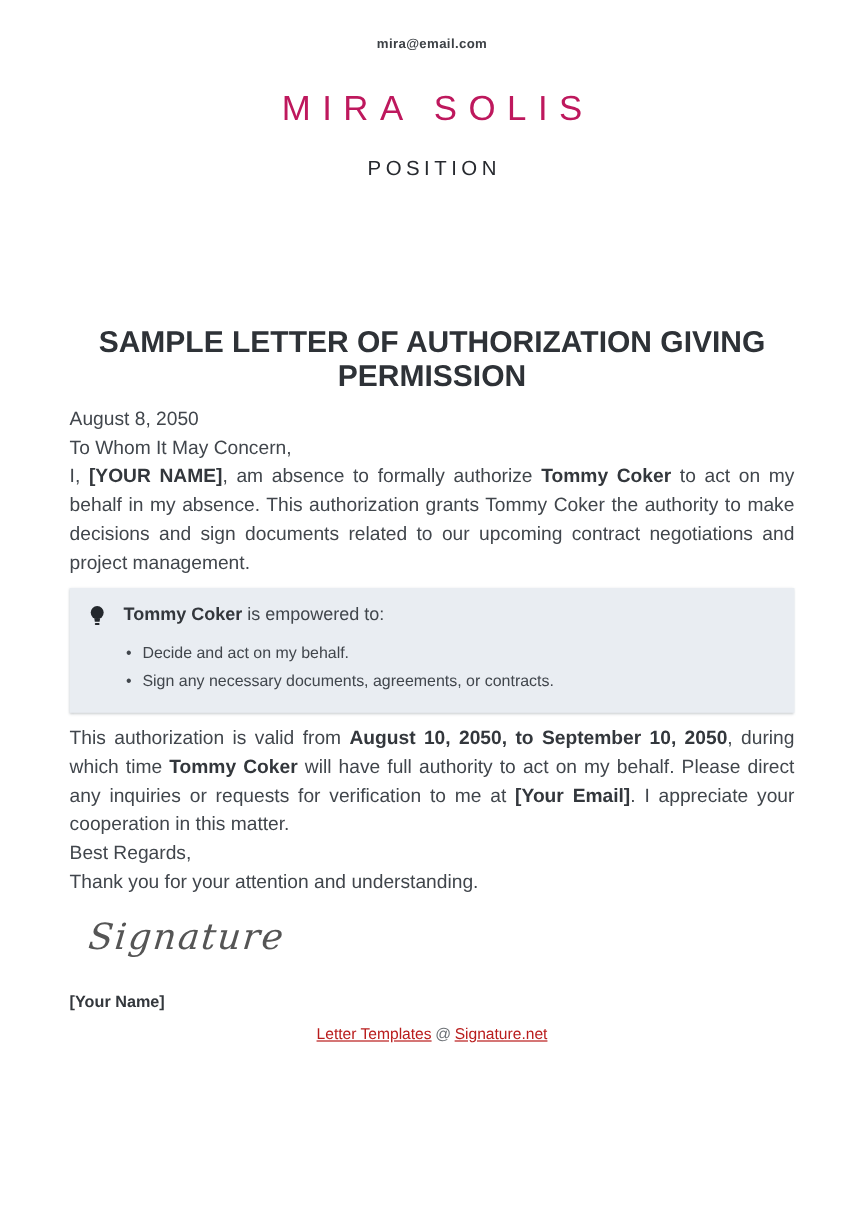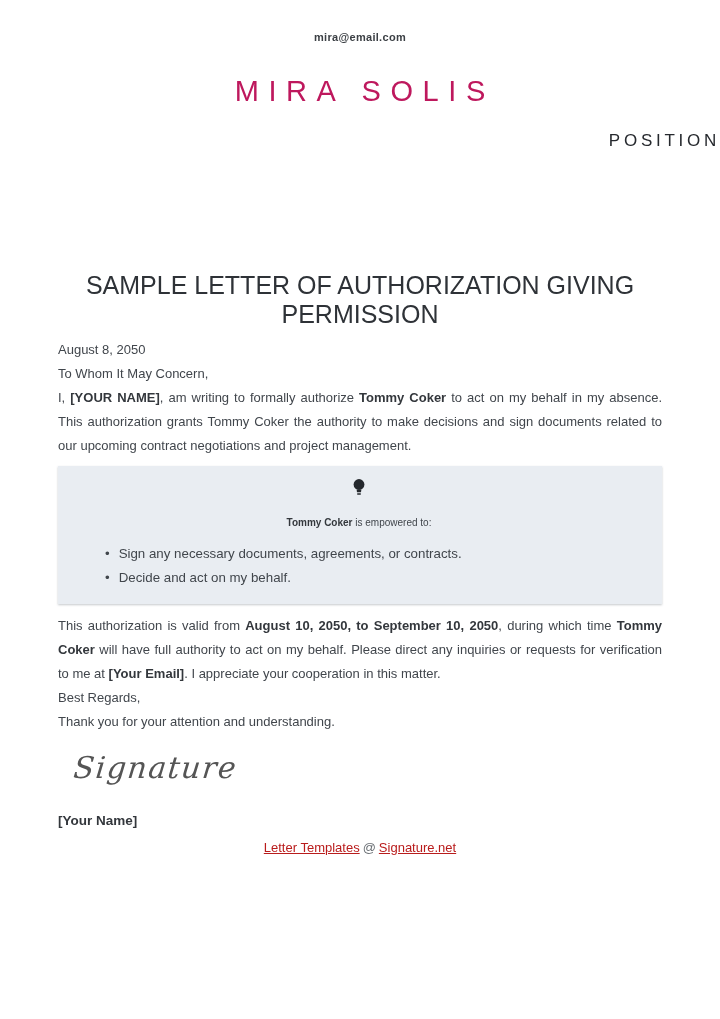--- a/index.html
+++ b/index.html
@@ -26,61 +26,60 @@
     margin-top: 32px;
     text-align: center;
     font-size: 29px;
     font-weight: 500;
     letter-spacing: 0.33em;
     text-indent: 0.33em;
     color: #be185d;
   }
   .lh-position {
     margin-top: 23px;
-    text-align: right;
+    text-align: center;
     font-size: 17px;
     font-weight: 500;
     letter-spacing: 0.22em;
     text-indent: 0.22em;
     color: #26292e;
   }
   
   .title {
     margin: 120px 55px 0;
     text-align: center;
     font-size: 25px;
     line-height: 29px;
-    font-weight: 400;
+    font-weight: 700;
     color: #2e3237;
   }
   
   .content { margin: 0 58px; }
   .line, .para {
-    font-size: 13px;
+    font-size: 16px;
     line-height: 24px;
     margin: 0;
     color: #41464c;
   }
   .date { margin-top: 9px; }
   .para { text-align: justify; }
   .bold, .para .bold { font-weight: 700; color: #33373c; }
   
   .callout {
     margin-top: 8px;
     background: #e9edf2;
     padding: 12px 18px 12px 16px;
     box-shadow: 0 1px 2px rgba(90,100,110,0.35);
   }
   .callout-heading {
     display: flex;
     align-items: center;
     gap: 15px;
-    font-size: 10px;
+    font-size: 15px;
     line-height: 22px;
-    flex-direction: column;
   }
   .bulb { flex: 0 0 auto; display: inline-flex; }
   .callout ul {
     list-style: none;
     margin: 8px 0 2px 31px;
     padding: 0;
   }
   .callout li {
     font-size: 13.3px;
     line-height: 24px;
@@ -132,36 +131,36 @@
   <div class="lh-email">mira@email.com</div>
   <div class="lh-name">MIRA SOLIS</div>
   <div class="lh-position">POSITION</div>
 
   <div class="title">SAMPLE LETTER OF AUTHORIZATION GIVING PERMISSION</div>
 
   <div class="content">
     <p class="line date">August 8, 2050</p>
     <p class="line">To Whom It May Concern,</p>
 
-    <p class="para"><span>I, </span><span class="bold">[YOUR NAME]</span><span>, am writing to formally authorize </span><span class="bold">Tommy Coker</span><span> to act on my behalf in my absence. This authorization grants Tommy Coker the authority to make decisions and sign documents related to our upcoming contract negotiations and project management.</span></p>
+    <p class="para"><span>I, </span><span class="bold">[YOUR NAME]</span><span>, am absence to formally authorize </span><span class="bold">Tommy Coker</span><span> to act on my behalf in my absence. This authorization grants Tommy Coker the authority to make decisions and sign documents related to our upcoming contract negotiations and project management.</span></p>
 
     <div class="callout">
       <div class="callout-heading">
         <span class="bulb">
           <svg width="14" height="19" viewBox="0 0 14 19">
             <circle cx="7" cy="6.5" r="5.4" fill="#24282d"></circle>
             <path d="M4.6 11.5 L9.4 11.5 L9 14.2 L5 14.2 Z" fill="#24282d"></path>
             <rect x="5" y="15.2" width="4" height="1.6" rx="0.8" fill="#24282d"></rect>
           </svg>
         </span>
         <span><span class="bold">Tommy Coker</span><span> is empowered to:</span></span>
       </div>
       <ul>
+          <li>Decide and act on my behalf.</li>
           <li>Sign any necessary documents, agreements, or contracts.</li>
-          <li>Decide and act on my behalf.</li>
         </ul>
     </div>
 
     <p class="para spacer-para"><span>This authorization is valid from </span><span class="bold">August 10, 2050, to September 10, 2050</span><span>, during which time </span><span class="bold">Tommy Coker</span><span> will have full authority to act on my behalf. Please direct any inquiries or requests for verification to me at </span><span class="bold">[Your Email]</span><span>. I appreciate your cooperation in this matter.</span></p>
 
     <p class="line">Best Regards,</p>
     <p class="line">Thank you for your attention and understanding.</p>
 
     <div class="signature">Signature</div>
     <div class="signer">[Your Name]</div>

